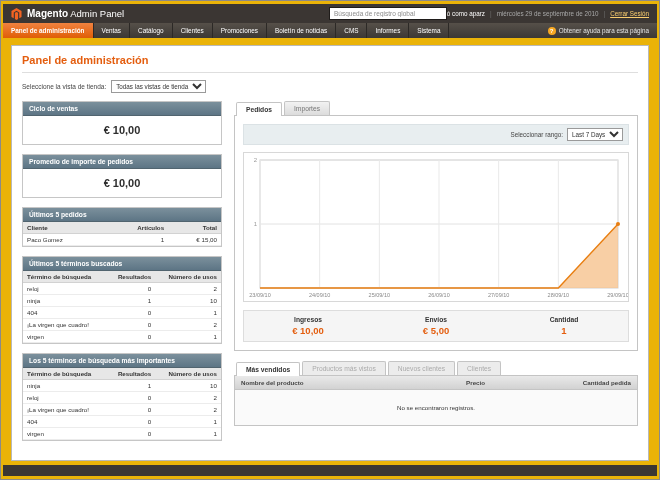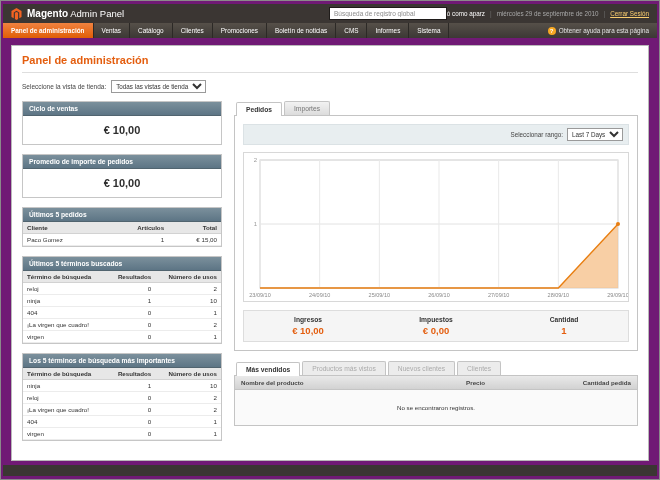--- a/index.html
+++ b/index.html
@@ -1,17 +1,17 @@
 <!DOCTYPE html>
 <html><head>
 <meta charset="utf-8">
 <style>
   * { margin:0; padding:0; box-sizing:border-box; }
   body { font-family:"Liberation Sans", sans-serif; margin:0; background:#8e8e8e; }
-  .screen { position:relative; width:660px; height:480px; background:#701a75; border:1px solid #8a8a8a; overflow:hidden; }
+  .screen { position:relative; width:660px; height:480px; background:#eab308; border:1px solid #8a8a8a; overflow:hidden; }
 
   
   .topbar { position:absolute; top:3px; left:2px; right:2px; height:19px; background:#3b3633;
             display:flex; align-items:center; padding:0 8px; gap:5px; }
   .logo { display:flex; align-items:center; }
   .brand { color:#fff; font-size:9.5px; white-space:nowrap; }
   .brand b { font-size:10px; }
   .global-search { position:absolute; left:326px; top:3px; width:118px; height:13px;
                    font-size:6.5px; border:1px solid #1f1c1a; padding:1px 4px; background:#fff; color:#333;
                    font-family:"Liberation Sans", sans-serif; }
@@ -290,22 +290,22 @@
                 <polygon points="16,135 75.66666666666666,135 135.33333333333331,135 195,135 254.66666666666666,135 314.3333333333333,135 374,71 374,135 16,135" fill="#f6c38f" fill-opacity="0.8"></polygon>
                 <polyline points="16,135 75.66666666666666,135 135.33333333333331,135 195,135 254.66666666666666,135 314.3333333333333,135 374,71" fill="none" stroke="#e87e11" stroke-width="1.4"></polyline>
                 <circle cx="374" cy="71" r="2" fill="#e87e11"></circle>
               </svg></div>
           <div class="totals">
               <div class="total">
                 <div class="lbl">Ingresos</div>
                 <div class="val">€ 10,00</div>
               </div>
               <div class="total">
-                <div class="lbl">Impuestos</div>
-                <div class="val">€ 0,00</div>
+                <div class="lbl">Envíos</div>
+                <div class="val">€ 5,00</div>
               </div>
               <div class="total">
                 <div class="lbl">Cantidad</div>
                 <div class="val">1</div>
               </div>
             </div>
         </div>
 
         <div class="tabs bottom-tabs">
           <div class="tab active">Más vendidos</div>

